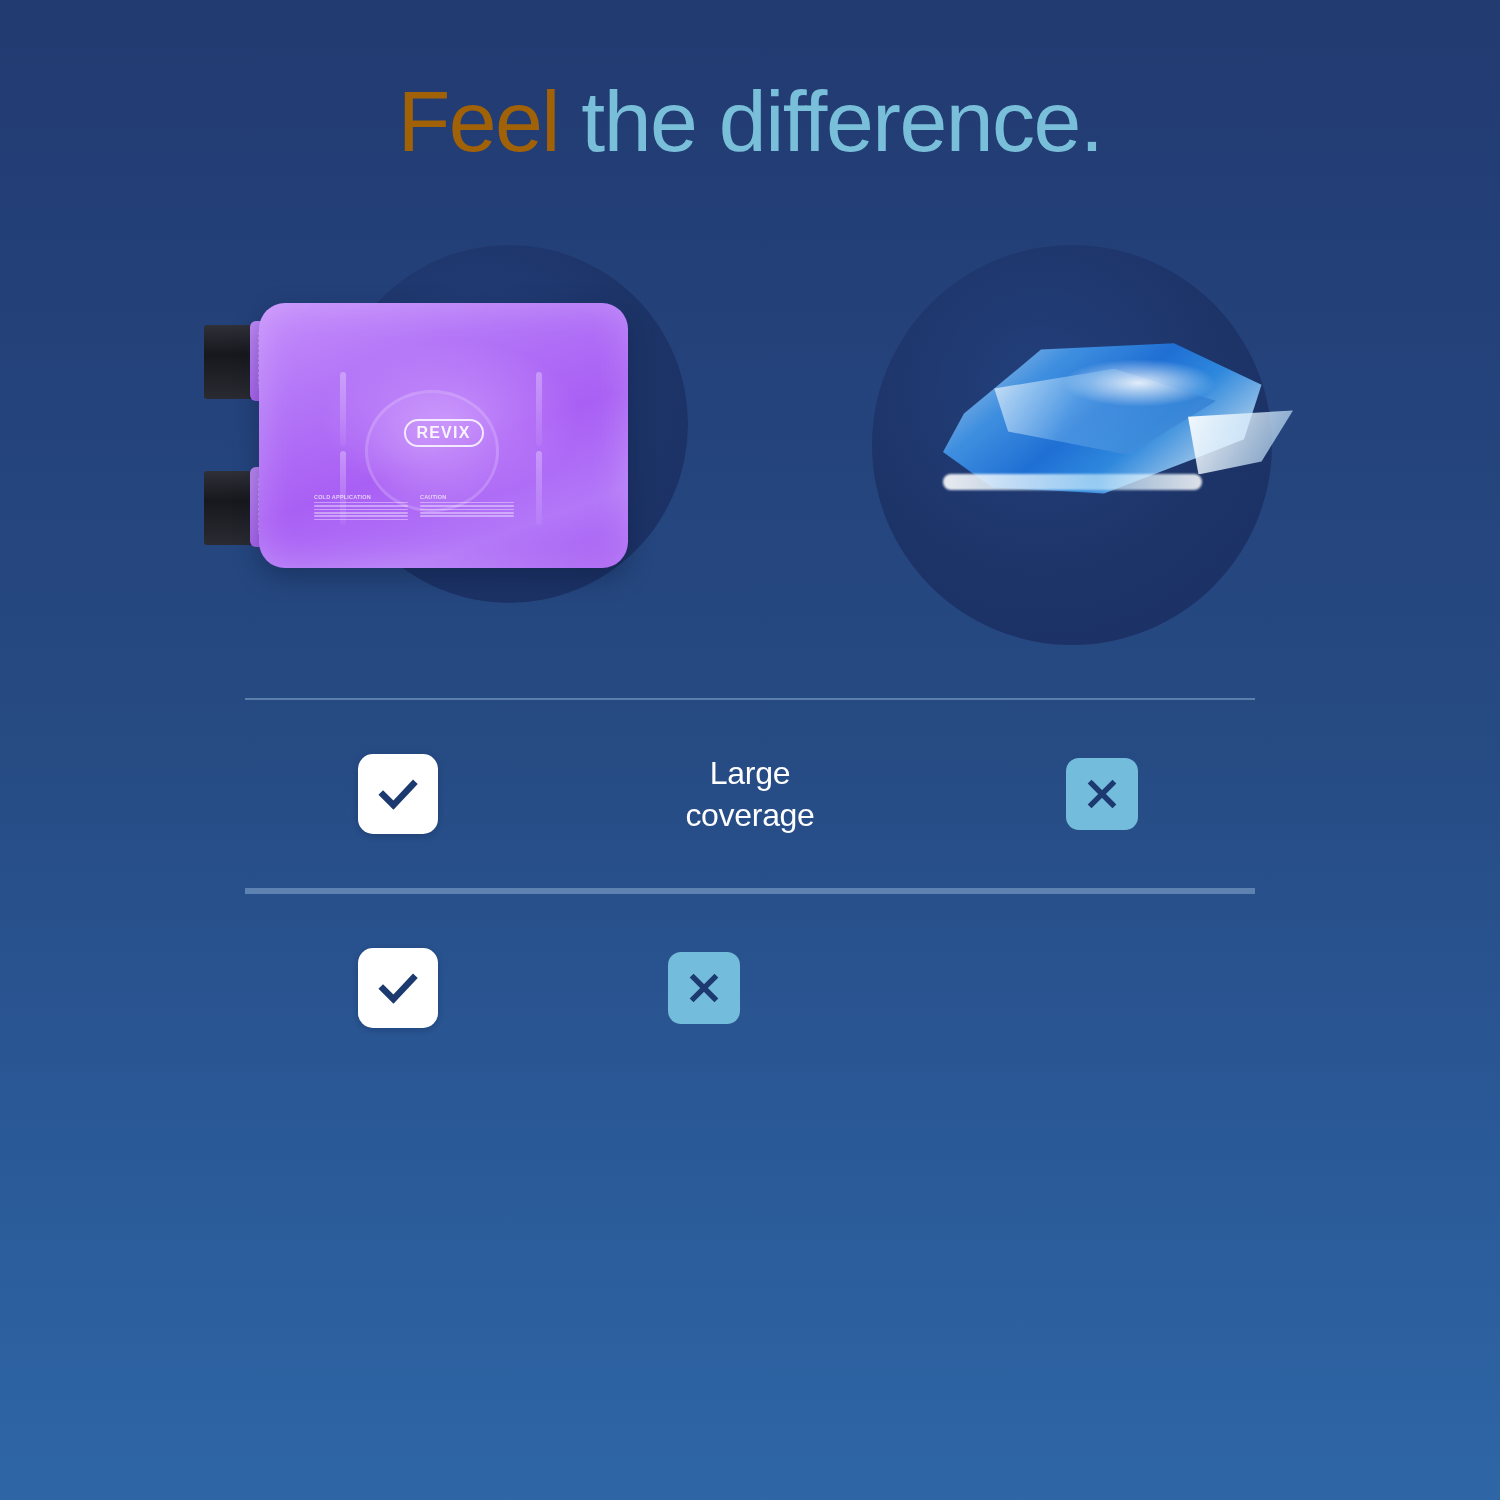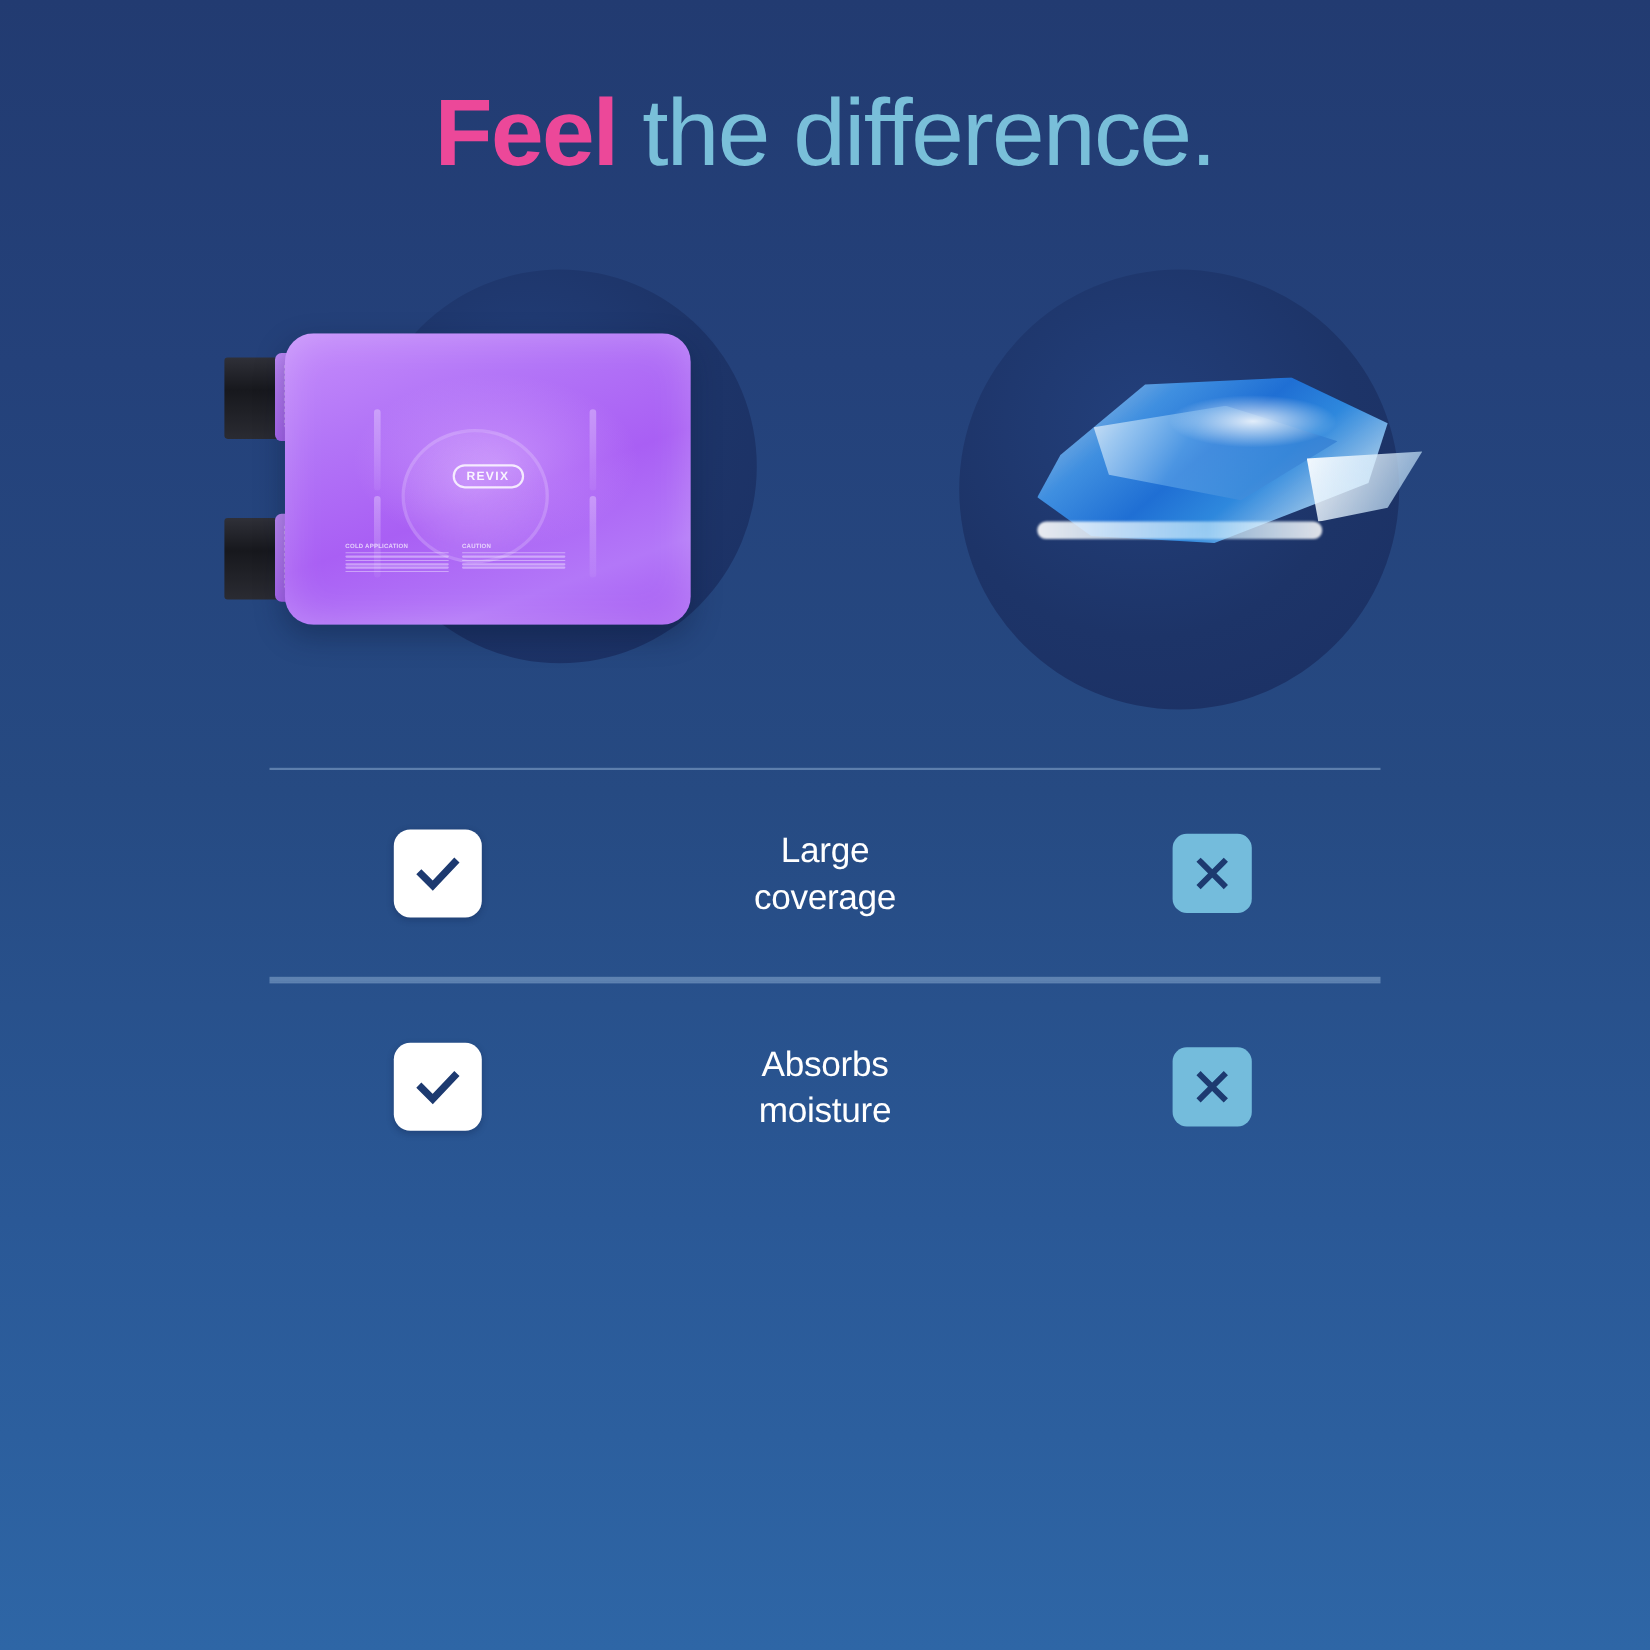--- a/index.html
+++ b/index.html
@@ -15,21 +15,21 @@
 
   
   .headline{
     position:absolute; top:78px; left:0; width:1500px;
     text-align:center;
     font-size:86px;
     line-height:1.0;
     letter-spacing:-1.5px;
     white-space:nowrap;
   }
-  .headline .hl-strong{ font-weight:bold; color:#ec4899; }
+  .headline .hl-strong{ font-weight:normal; color:#a16207; }
   .headline .hl-light{ font-weight:normal; color:#79bfd9;margin-top:12px; }
 
   
   .hero{ position:absolute; top:235px; left:0; width:1500px; height:420px; }
 
   .circle{
     position:absolute; border-radius:50%;
     background:radial-gradient(circle at 42% 36%, #23407c 0%, #1d3468 55%, #1b3064 100%);
   }
   .circle-left { left:330px; top:10px; width:358px; height:358px; }
@@ -52,21 +52,21 @@
     transform:translateX(-50%);
     border-radius:50%;
     border:3px solid rgba(255,255,255,.16);
     background:radial-gradient(ellipse at 45% 40%, rgba(226,190,255,.30), rgba(170,100,240,.05));
   }
   .pack-logo{
     position:absolute; left:50%; top:49%; transform:translate(-50%,-50%);
     border:2px solid rgba(255,255,255,.82);
     border-radius:14px;
     padding:3px 11px;
-    font-size:11px; font-weight:bold; letter-spacing:1.2px;
+    font-size:16px; font-weight:bold; letter-spacing:1.2px;
     color:rgba(255,255,255,.9);
     white-space:nowrap;
   }
   .pack-rib{
     position:absolute; width:6px; border-radius:4px;
     background:linear-gradient(180deg, rgba(255,255,255,.30), rgba(255,255,255,.05));
   }
   .rib-a{ left:22%; top:26%; height:74px; }
   .rib-b{ left:22%; top:56%; height:74px; }
   .rib-c{ left:75%; top:26%; height:74px; }
@@ -255,24 +255,20 @@
     <div class="divider"></div>
     <div class="divider"></div>
     <div class="row">
       <div class="cell-check">
         <div class="chk-box">
           <svg width="46" height="46" viewBox="0 0 24 24" fill="none">
             <path d="M4.2 12.4 L9.6 17.8 L19.9 6.9" stroke="#1d3a70" stroke-width="3.4" stroke-linecap="square" stroke-linejoin="miter"></path>
           </svg>
         </div>
       </div>
-      <div class="cell-label">
-        <div class="feature-text">Absorbs
-moisture</div>
-      </div>
       <div class="cell-x">
         <div class="x-box">
           <svg width="36" height="36" viewBox="0 0 24 24" fill="none">
             <path d="M5 5 L19 19 M19 5 L5 19" stroke="#1d3a70" stroke-width="3.6" stroke-linecap="square"></path>
           </svg>
         </div>
       </div>
     </div>
   </div>
 

